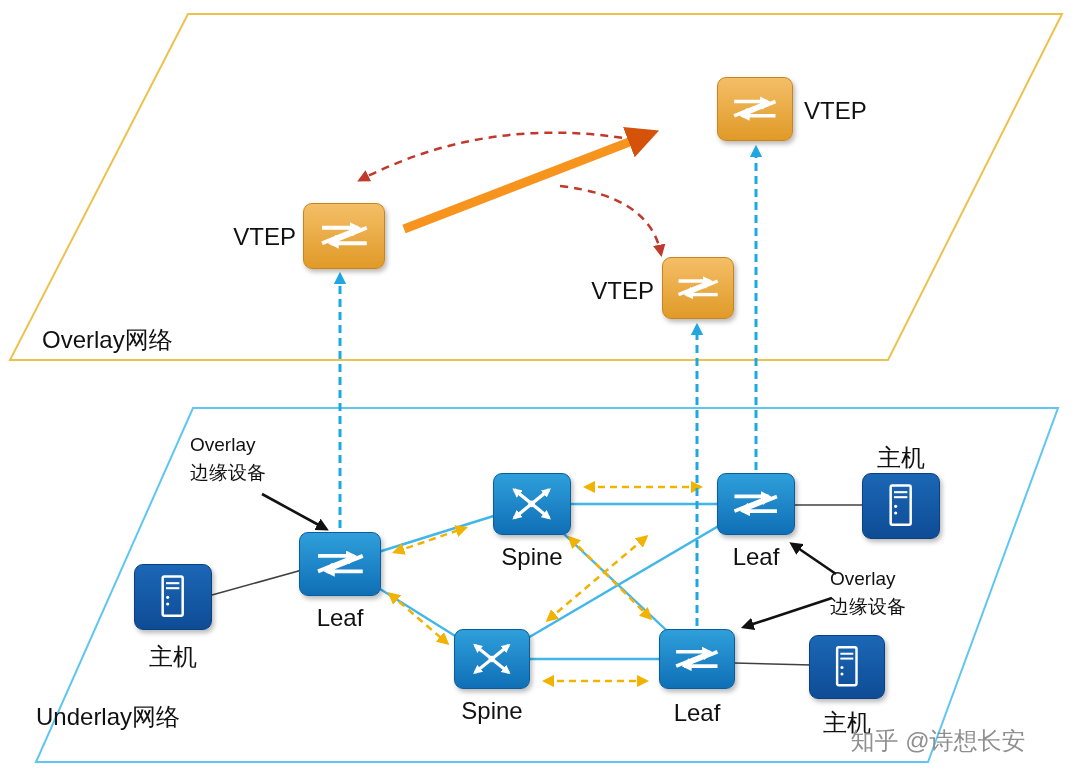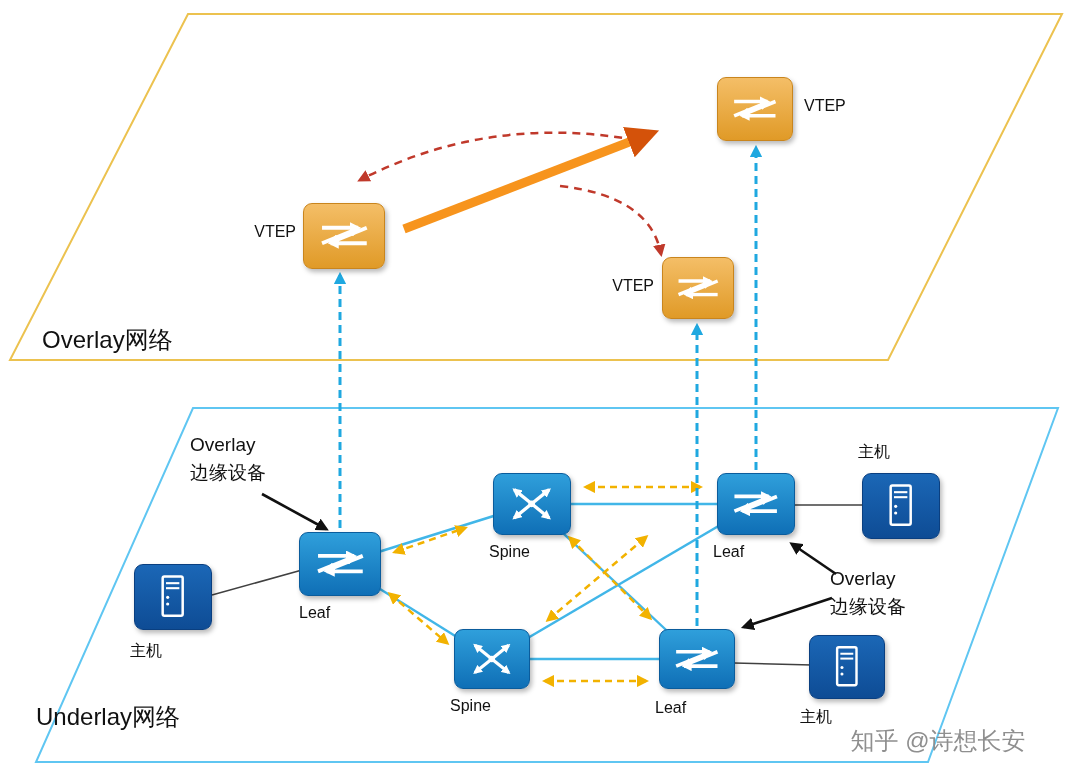--- a/index.html
+++ b/index.html
@@ -7,23 +7,23 @@
   body { font-family:"Liberation Sans","DejaVu Sans",sans-serif; color:#111; }
   .canvas { position:relative; width:1080px; height:778px; background:#fff; overflow:hidden; }
   .layer { position:absolute; left:0; top:0; width:1080px; height:778px; z-index:1; }
   .node { position:absolute; z-index:2; border-radius:9px;
           box-shadow:2px 3px 5px rgba(0,0,0,.28);
           display:flex; align-items:center; justify-content:center; }
   .node svg { width:86%; height:86%; display:block; }
   .vtep { background:linear-gradient(180deg,#F4BE67,#E09A27); border:1px solid #C9851D; }
   .sw   { background:linear-gradient(180deg,#2F9FDB,#0F6FB6); border:1px solid #0A5C9C; }
   .host { background:linear-gradient(180deg,#1B67B6,#0E4C95); border:1px solid #0A3F80; }
-  .lbl { position:absolute; z-index:3; font-size:16px; color:#111; }
+  .lbl { position:absolute; z-index:3; font-size:24px; color:#111; }
   .lbl.r { text-align:right; }
-  .lbl.c { }
+  .lbl.c { text-align:center; }
   .title { position:absolute; z-index:3; font-size:24px; font-weight:normal; color:#111; }
   .note { position:absolute; z-index:3; font-size:19px; line-height:1.45; text-align:left; color:#111; }
   .watermark { position:absolute; z-index:3; font-size:24px; color:#8f8f8f; text-align:center; }
 </style>
 </head>
 <body>
 
 <div class="canvas">
 
   <svg width="0" height="0" style="position:absolute">

